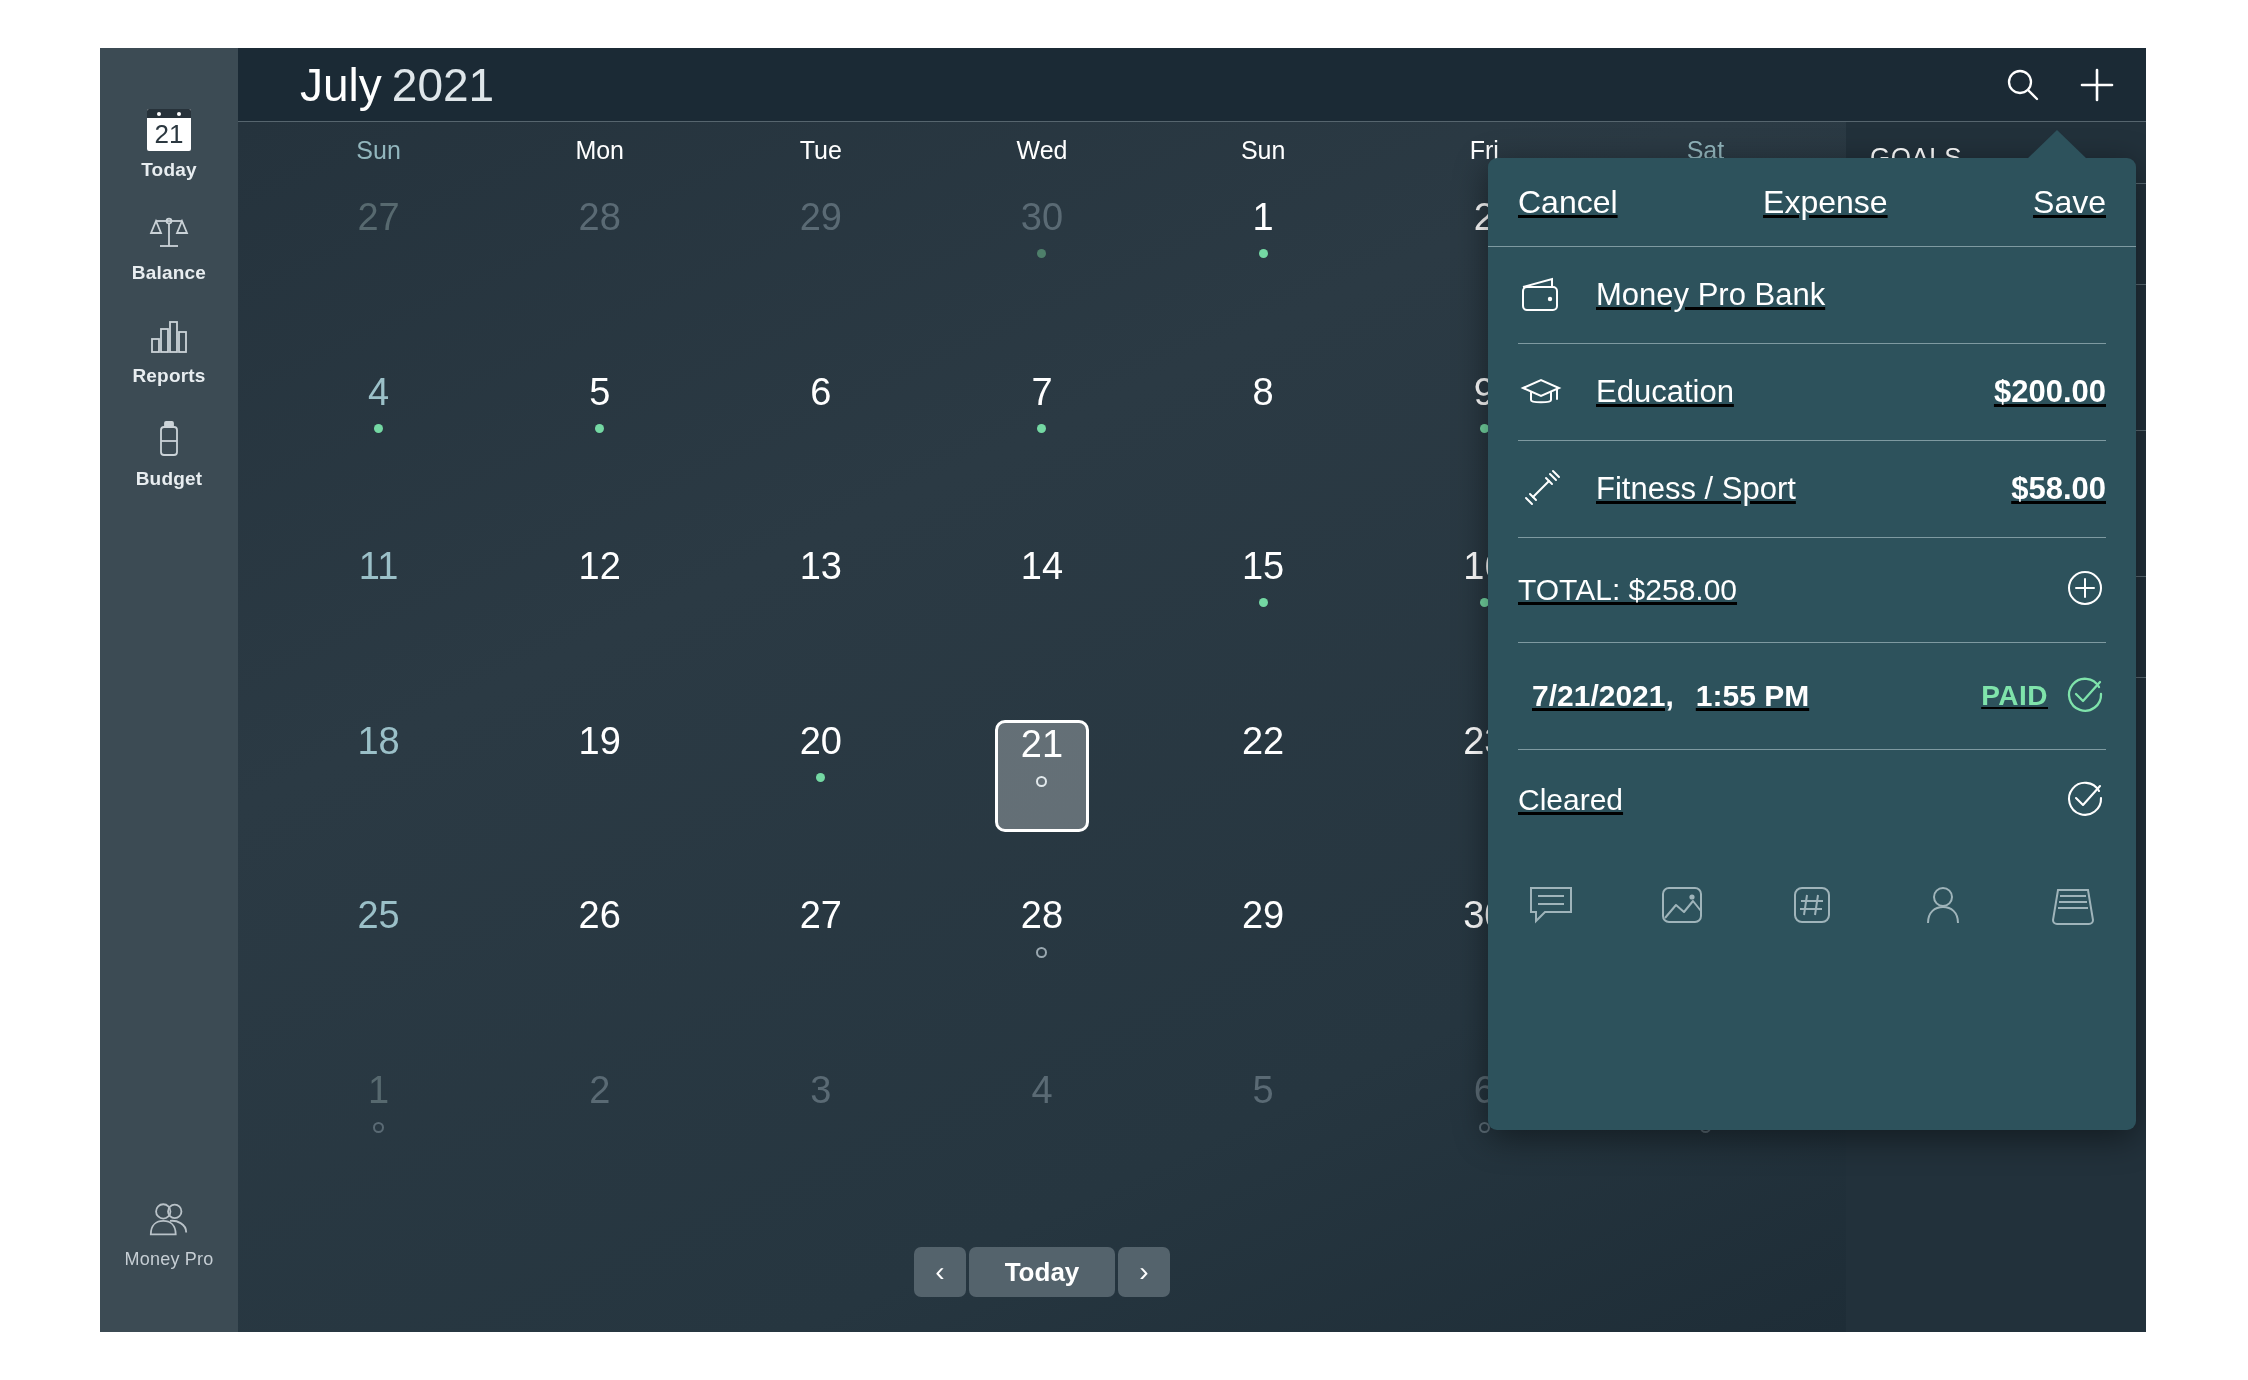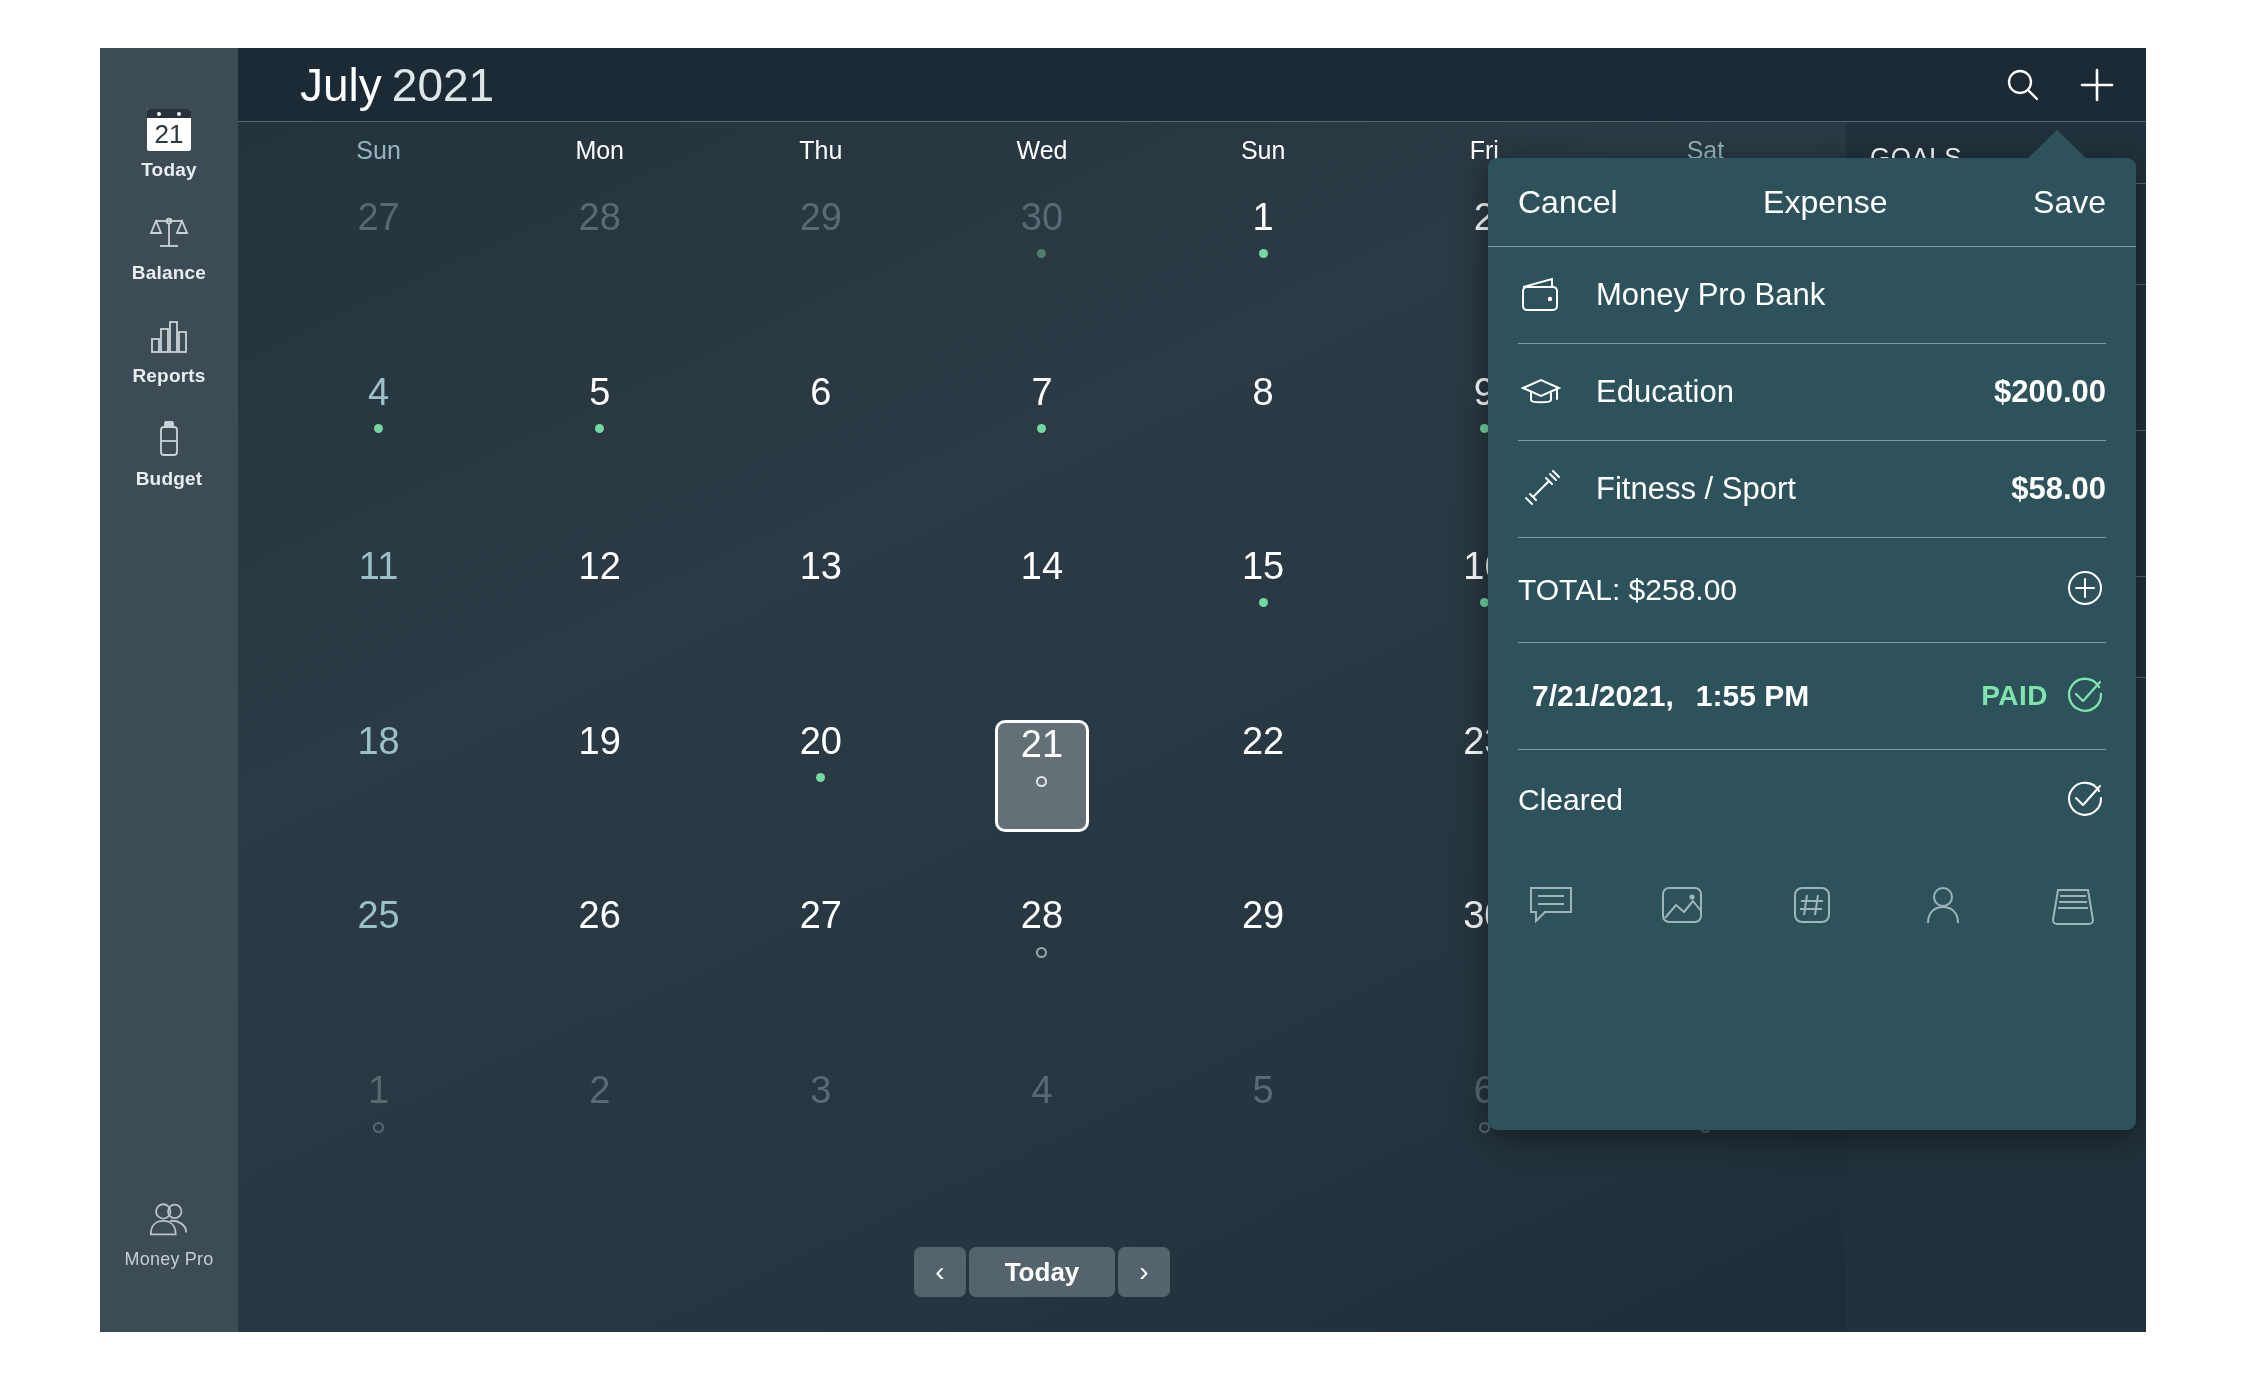--- a/index.html
+++ b/index.html
@@ -201,20 +201,21 @@
   #expense-popup {
     position: absolute;
     left: 1388px; top: 110px;
     width: 648px; height: 972px;
     background: #2d525c;
     border-radius: 9px;
     box-shadow: 0 8px 34px rgba(0,0,0,.45);
     z-index: 30;
     display: flex; flex-direction: column;
     padding: 0 30px;
+    text-decoration: underline;
   }
   #popup-arrow {
     position: absolute;
     top: -28px; right: 49px;
     width: 0; height: 0;
     border-left: 30px solid transparent;
     border-right: 30px solid transparent;
     border-bottom: 29px solid #2d525c;
   }
   #popup-header {
@@ -349,21 +350,21 @@
         </div>
       </div>
     </div>
 
     <div id="content-row">
 
       <div id="calendar-pane">
         <div id="weekday-row">
             <div class="wd weekend">Sun</div>
             <div class="wd">Mon</div>
-            <div class="wd">Thu</div>
+            <div class="wd">Tue</div>
             <div class="wd">Wed</div>
             <div class="wd">Sun</div>
             <div class="wd">Fri</div>
             <div class="wd weekend">Sat</div>
           </div>
         <div id="day-grid">
             <div class="day-cell weekend other">
               <div class="day-inner">
                 <div class="day-num">27</div>
                 <div class="dot spacer"></div>

